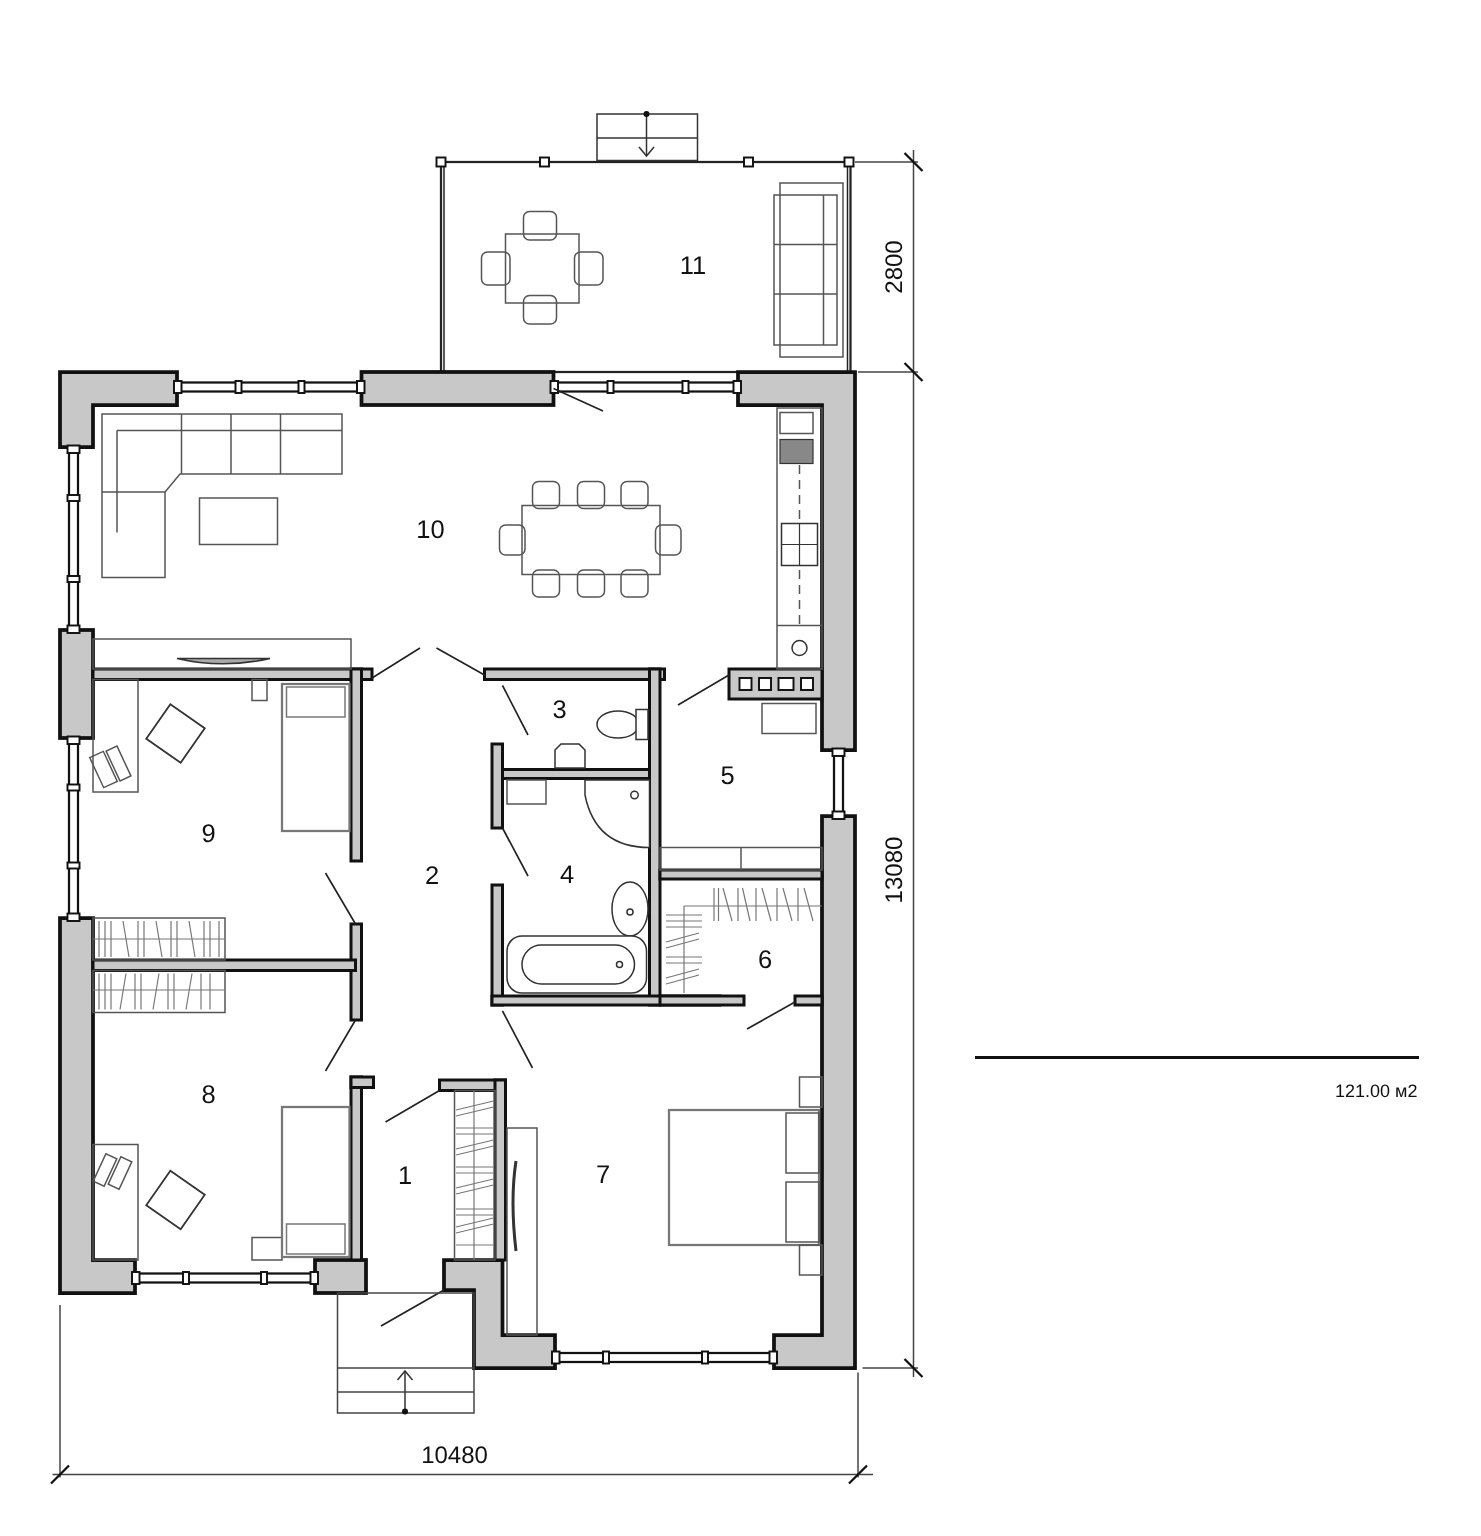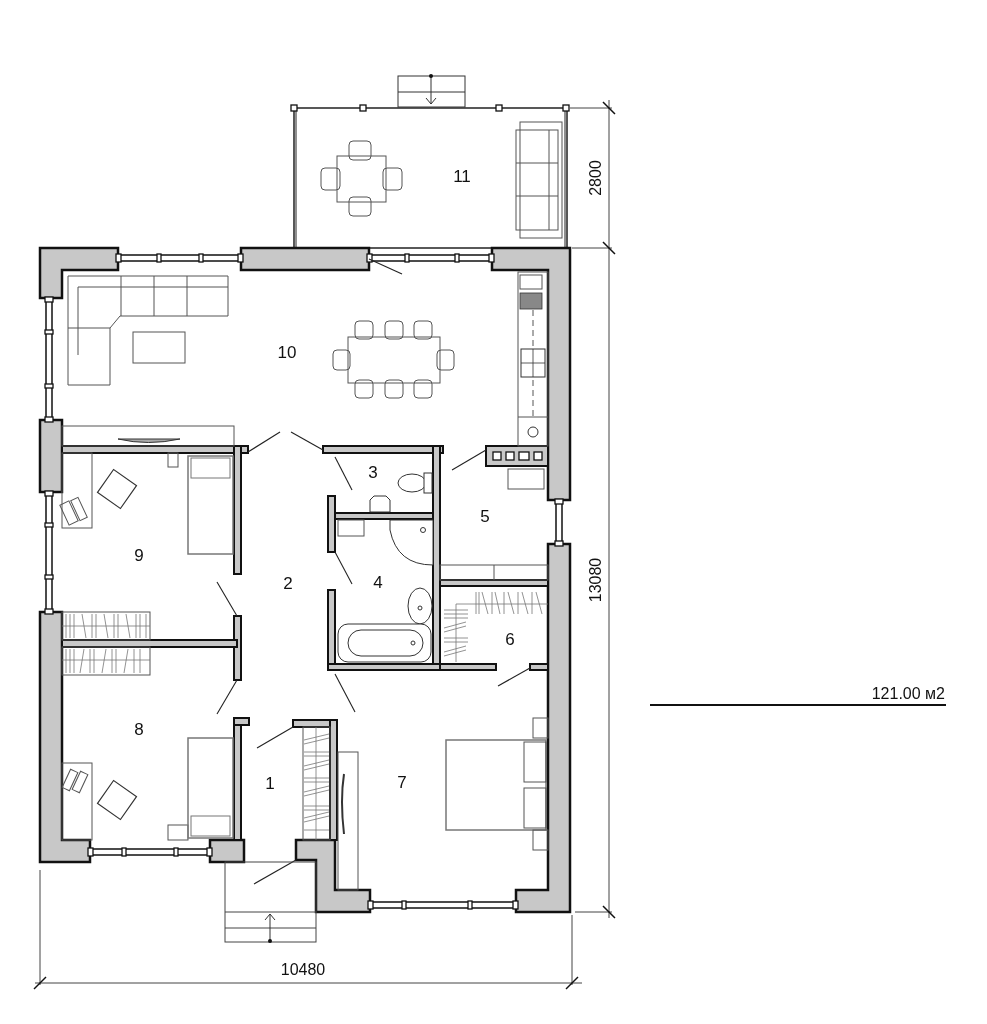--- a/index.html
+++ b/index.html
@@ -1,20 +1,20 @@
 <!DOCTYPE html>
 <html><head>
 <meta charset="utf-8">
 <style>
   html, body { margin:0; padding:0; background:#ffffff; }
   body { width:987px; height:1024px; position:relative; overflow:hidden; font-family:"Liberation Sans", sans-serif; }
   #plan { position:absolute; left:0; top:0; }
   .room-label { font-family:"Liberation Sans", sans-serif; font-size:17px; fill:#111; text-anchor:middle; dominant-baseline:middle; }
   .dim-label { font-family:"Liberation Sans", sans-serif; font-size:16px; fill:#111; text-anchor:middle; dominant-baseline:middle; }
-  .area-label { position:absolute; right:42px; top:685px; font-size:16px; color:#111; }
+  .area-label { position:absolute; right:42px; top:720px; font-size:12px; color:#111; }
   .area-line { position:absolute; left:650px; top:704px; width:296px; height:2px; background:#111; }
   .wall { fill:#c8c8c8; stroke:#111; stroke-width:2.5; }
   .iwall { fill:#c8c8c8; stroke:#111; stroke-width:2; }
   .furn { fill:none; stroke:#555; stroke-width:1; }
   .furnd { fill:none; stroke:#333; stroke-width:1.2; }
   .dimline { stroke:#444; stroke-width:1; fill:none; }
   .tick { stroke:#111; stroke-width:1.5; }
   .win { fill:#fff; stroke:#111; stroke-width:1.5; }
   .winp { fill:#fff; stroke:#111; stroke-width:1.3; }
   .door { stroke:#222; stroke-width:1.1; }

